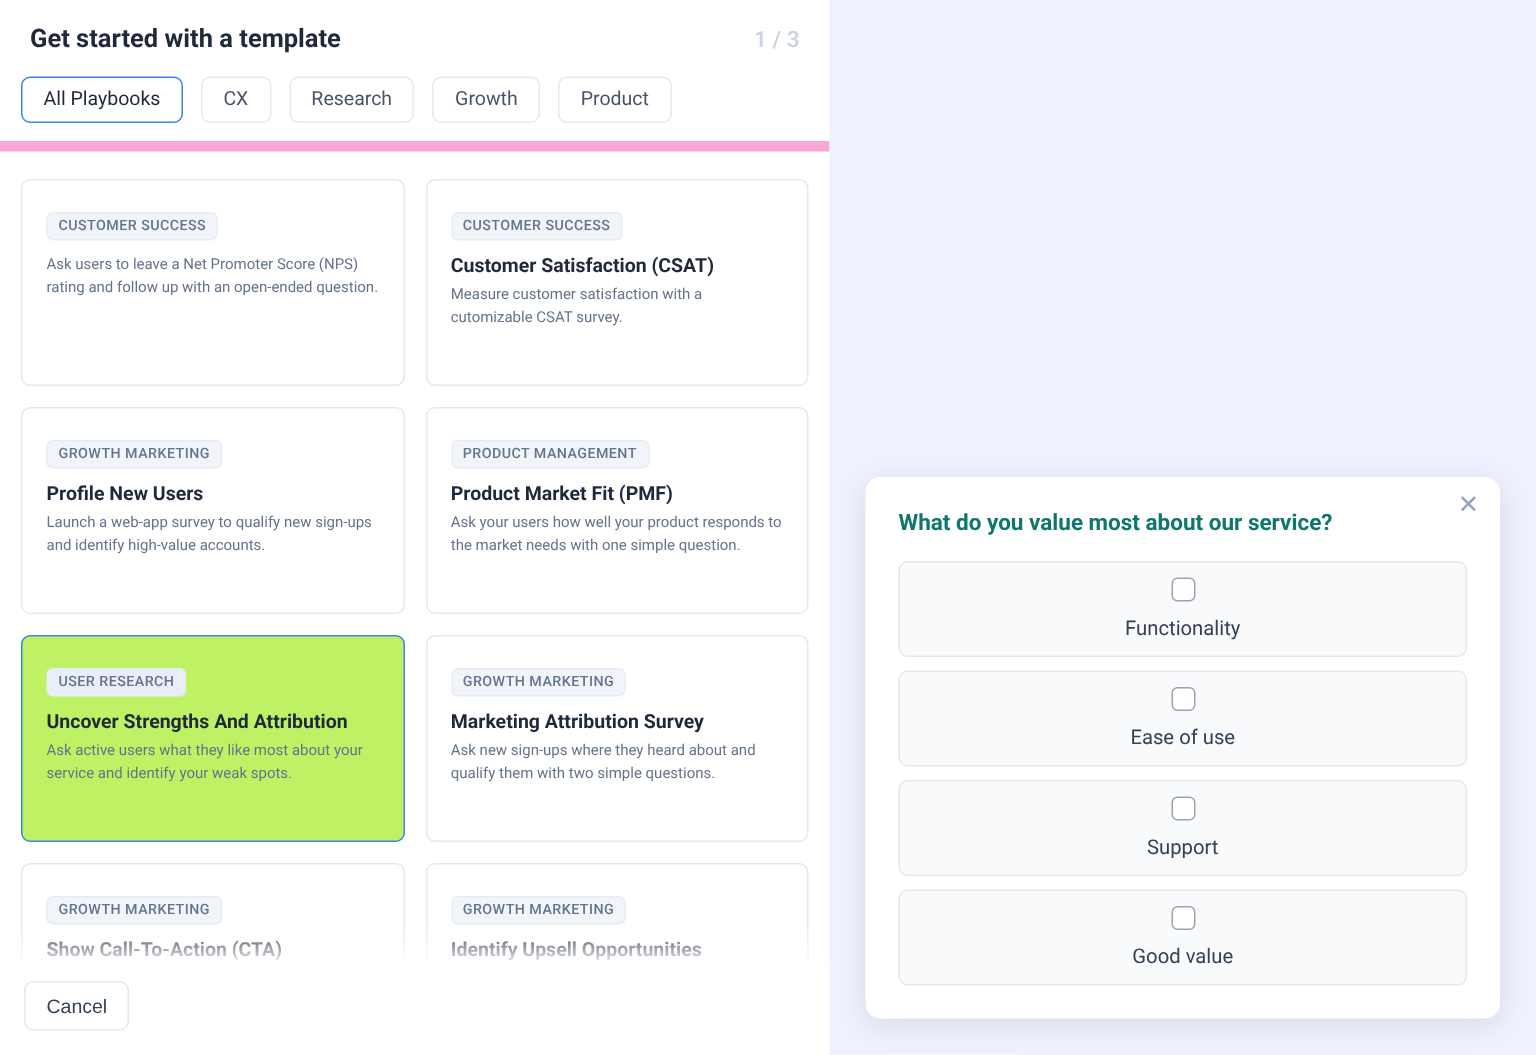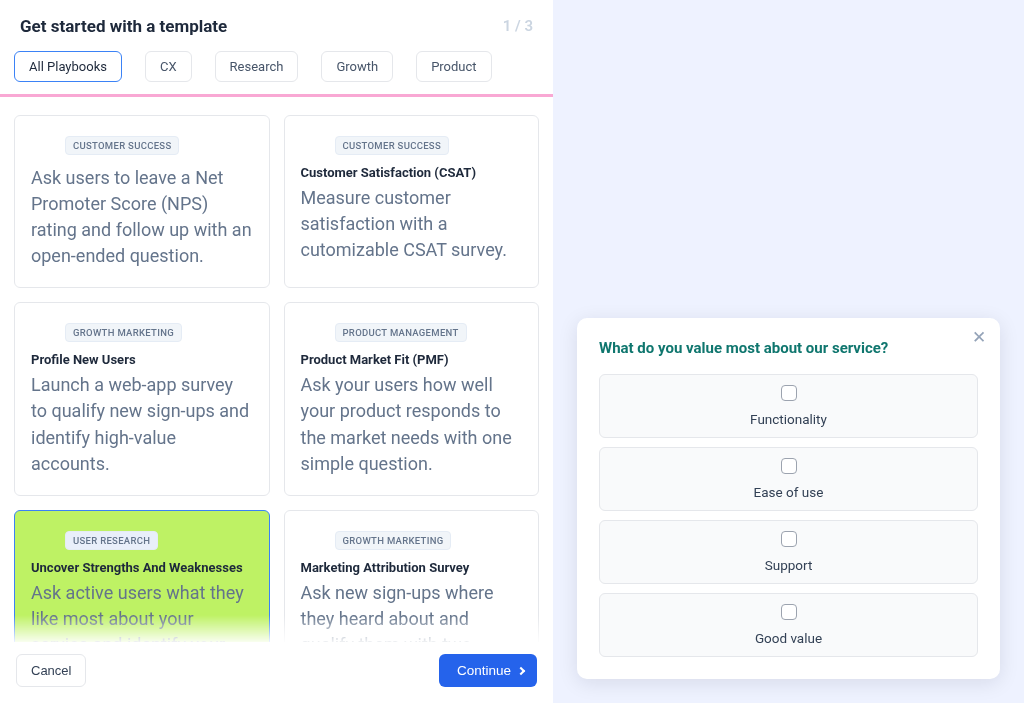--- a/index.html
+++ b/index.html
@@ -42,23 +42,23 @@
   .step-indicator {
     font-size: 15px;
     font-weight: 600;
     color: #cbd5e1;
   }
   .step-indicator .current {
     color: #cbd5e1;
   }
   .tabs {
     display: flex;
-    gap: 23px;
+    gap: 12px;
     padding: 3px 14px 12px;
-    border-bottom: 3px solid #f9a8d4;
+    border-bottom: 7px solid #f9a8d4;
   }
   .tab {
     padding: 7px 14px;
     border: 1px solid #e5e7eb;
     border-radius: 6px;
     font-size: 13px;
     color: #475569;
     background: #fff;
     cursor: pointer;
   }
@@ -105,33 +105,32 @@
     display: inline-block;
     font-size: 9.5px;
     letter-spacing: 0.3px;
     font-weight: 500;
     color: #64748b;
     background: #f1f5f9;
     border: 1px solid #e5ecf5;
     border-radius: 4px;
     padding: 3px 7px;
     margin-bottom: 10px;
-    margin-left: 34px;
   }
   .card.selected .card-tag {
     background: #e9effa;
   }
   .card-title {
     font-size: 13px;
     font-weight: 700;
     color: #1e293b;
     margin-bottom: 5px;
   }
   .card-desc {
-    font-size: 18px;
+    font-size: 10px;
     line-height: 1.45;
     color: #64748b;
   }
   .footer {
     padding: 12px 16px 16px;
     display: flex;
     justify-content: space-between;
     align-items: center;
     background: #fff;
     position: relative;
@@ -274,21 +273,21 @@
         </div>
 
         <div class="card">
           <div class="card-tag">PRODUCT MANAGEMENT</div>
           <div class="card-title">Product Market Fit (PMF)</div>
           <div class="card-desc">Ask your users how well your product responds to the market needs with one simple question.</div>
         </div>
 
         <div class="card selected">
           <div class="card-tag">USER RESEARCH</div>
-          <div class="card-title">Uncover Strengths And Weaknesses</div>
+          <div class="card-title">Uncover Strengths And Attribution</div>
           <div class="card-desc">Ask active users what they like most about your service and identify your weak spots.</div>
         </div>
 
         <div class="card">
           <div class="card-tag">GROWTH MARKETING</div>
           <div class="card-title">Marketing Attribution Survey</div>
           <div class="card-desc">Ask new sign-ups where they heard about and qualify them with two simple questions.</div>
         </div>
 
         <div class="card">
@@ -303,24 +302,20 @@
           
         </div>
 
       </div>
     </div>
 
     <div class="fade-bottom"></div>
 
     <div class="footer">
       <button class="btn-cancel">Cancel</button>
-      <button class="btn-continue">
-        <span>Continue</span>
-        <span class="chevron-right"></span>
-      </button>
     </div>
   </div>
 
   <div class="right-panel">
     <div class="preview-card">
       <div class="preview-close">✕</div>
       <div class="preview-title">What do you value most about our service?</div>
 
       <div class="option-row">
         <div class="checkbox"></div>

